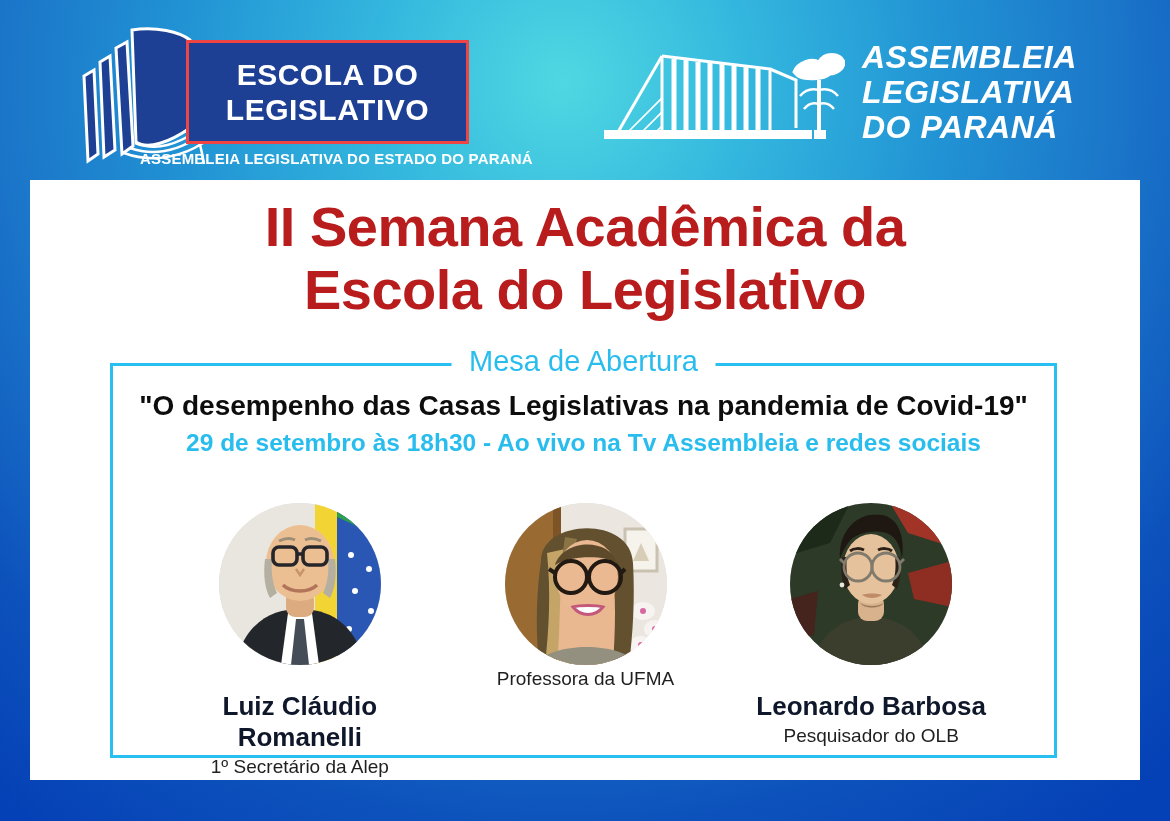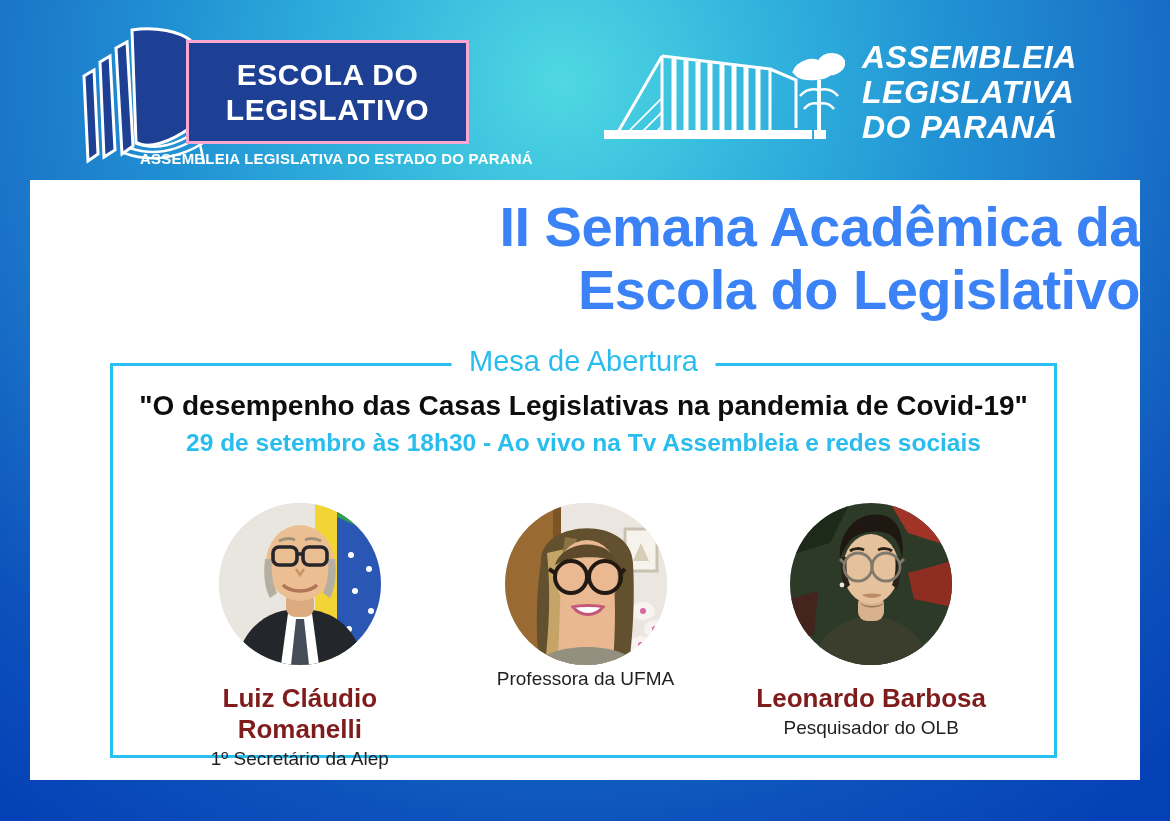--- a/index.html
+++ b/index.html
@@ -10,21 +10,21 @@
     background:
       radial-gradient(circle at 48% 10%,
         #4fd8e2 0%, #33b6de 20%, #2193d4 40%, #1b76c9 58%, #0d52bc 78%, #0541b6 95%);
     overflow:hidden;
   }
 
   
   .book-icon { position:absolute; left:78px; top:24px; width:130px; height:146px; }
   .school-box {
     position:absolute; left:186px; top:40px; width:283px; height:104px;
-    background:#1e4094; border:3px solid #f9a8d4;
+    background:#1e4094; border:3px solid #ef4444;
     display:flex; flex-direction:column; align-items:center; justify-content:center;
     color:#fff; font-weight:800; font-size:30px; line-height:1.18; letter-spacing:0.5px;
     text-align:center;
   }
   .school-tagline {
     position:absolute; left:140px; top:150px; width:375px;
     color:#fff; font-weight:700; font-size:15px; letter-spacing:0.2px;
     text-align:center; white-space:nowrap;
   }
   .building-icon { position:absolute; left:600px; top:42px; width:245px; height:106px; }
@@ -34,21 +34,21 @@
     letter-spacing:0.5px;
   }
 
   
   .panel {
     position:absolute; left:30px; top:180px; width:1110px; height:600px;
     background:#ffffff;
   }
   .page-title {
     position:absolute; top:16px; left:0; width:100%;
-    text-align:right; color:#3b82f6; font-weight:800;
+    text-align:center; color:#b91c1c; font-weight:800;
     font-size:56px; line-height:1.12; letter-spacing:-0.5px;
   }
 
   .session-box {
     position:absolute; left:80px; top:183px; width:947px; height:395px;
     border:3px solid #27c0f0;
   }
   .session-label {
     position:absolute; top:-21px; left:50%; transform:translateX(-50%);
     background:#ffffff; padding:0 18px; white-space:nowrap;
@@ -66,21 +66,21 @@
   .speakers {
     display:flex; justify-content:space-between;
     padding:46px 40px 0 44px;
   }
   .speaker { width:292px; text-align:center; }
   .photo {
     width:162px; height:162px; border-radius:50%; overflow:hidden;
     margin:0 auto; background:#ddd;
   }
   .photo svg { display:block; width:162px; height:162px; }
-  .speaker-name { margin-top:18px; color:#7f1d1d; font-weight:800; font-size:26px; }
+  .speaker-name { margin-top:26px; color:#0f172a; font-weight:800; font-size:26px; }
   .speaker-role { margin-top:3px; color:#1f1f1f; font-weight:400; font-size:19px; }
 </style>
 </head>
 <body>
 
 <div>
 
   <svg class="book-icon" viewBox="0 0 130 146" aria-hidden="true">
     <g stroke="#ffffff" stroke-width="3" fill="#1e4094">
       <path d="M6,52 L16,46 L20,130 L10,137 Z"></path>

